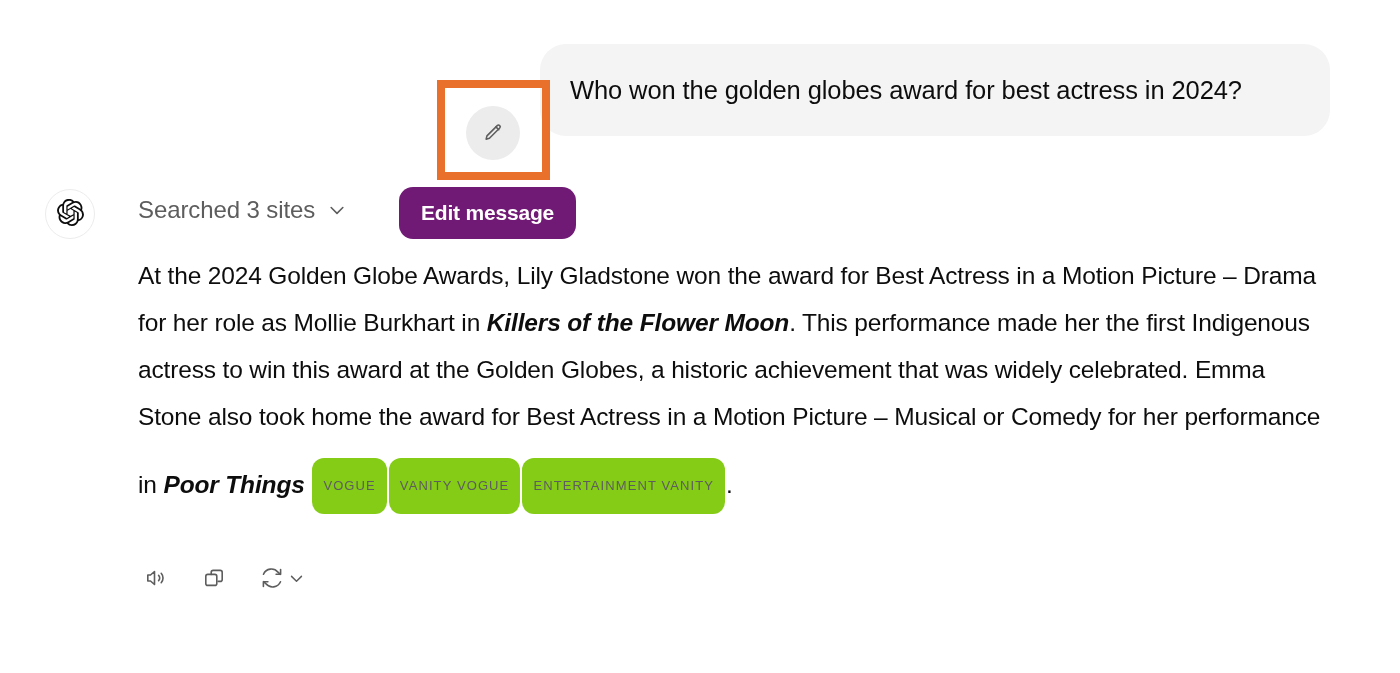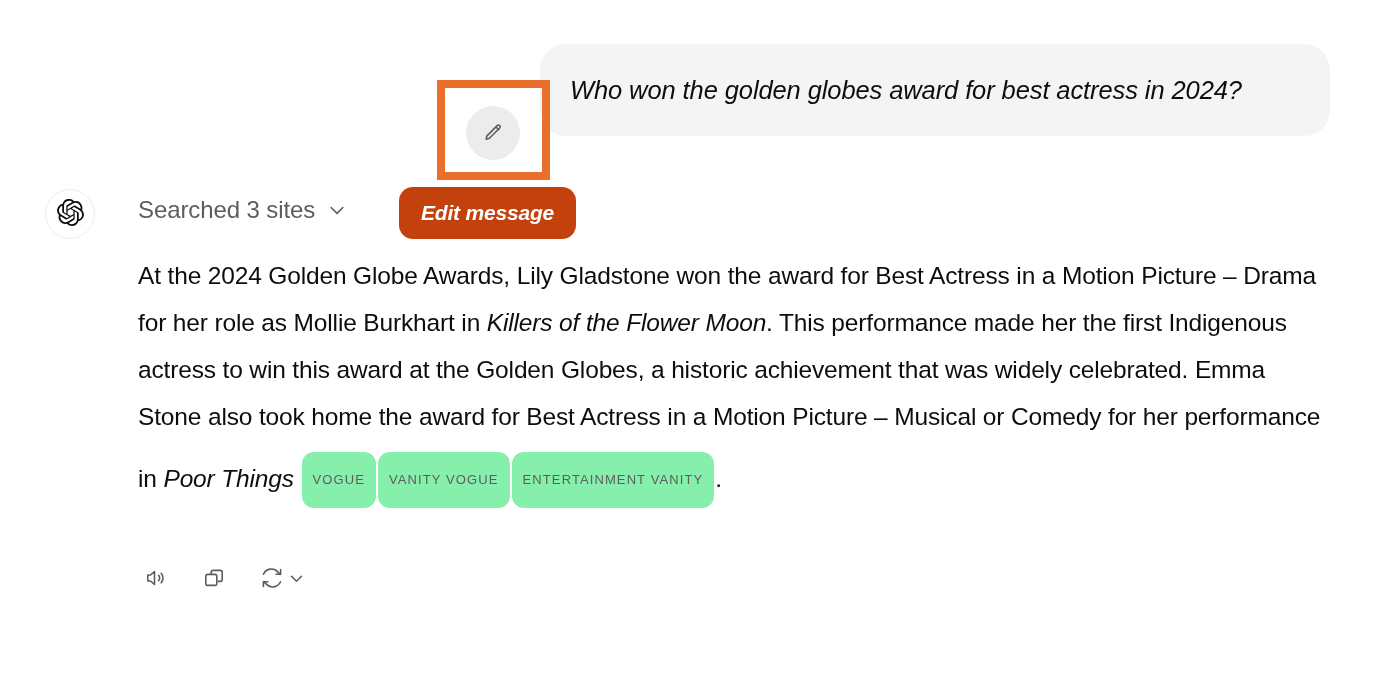--- a/index.html
+++ b/index.html
@@ -14,21 +14,20 @@
     overflow: hidden;
   }
 
   
   #user-turn {
     position: absolute;
     top: 44px;
     left: 0;
     width: 1400px;
     height: 92px;
-    font-style: italic;
   }
   #user-bubble {
     position: absolute;
     left: 540px;
     top: 0;
     width: 790px;
     height: 92px;
     background: #f4f4f4;
     border-radius: 26px;
     display: flex;
@@ -72,21 +71,21 @@
     background: transparent;
     pointer-events: none;
   }
 
   
   #tooltip {
     position: absolute;
     left: 399px;
     top: 143px;
     height: 52px;
-    background: #c2410c;
+    background: #701a75;
     border-radius: 14px;
     display: flex;
     align-items: center;
     justify-content: center;
     padding: 0 22px;
   }
   #tooltip-label {
     color: #ffffff;
     font-size: 21px;
     font-weight: bold;
@@ -129,33 +128,33 @@
   #answer-body {
     position: absolute;
     left: 138px;
     top: 252px;
     width: 1185px;
     font-size: 24.5px;
     line-height: 47px;
     color: #0d0d0d;
     letter-spacing: -0.15px;
   }
-  #answer-body .it { font-style: italic; }
+  #answer-body .it { font-style: italic; font-weight: bold; }
 
   .cite {
     display: inline-flex;
     align-items: center;
-    background: #86efac;
+    background: #84cc16;
     border-radius: 12px;
     padding: 4px 11px 5px;
     font-size: 13px;
     letter-spacing: 1.1px;
     color: #5d5d5d;
     vertical-align: 3px;
-    margin: 12px 1px;
+    margin: 18px 1px;
     cursor: pointer;
     white-space: nowrap;
   }
 
   
   #action-bar {
     position: absolute;
     left: 140px;
     top: 562px;
     display: flex;

